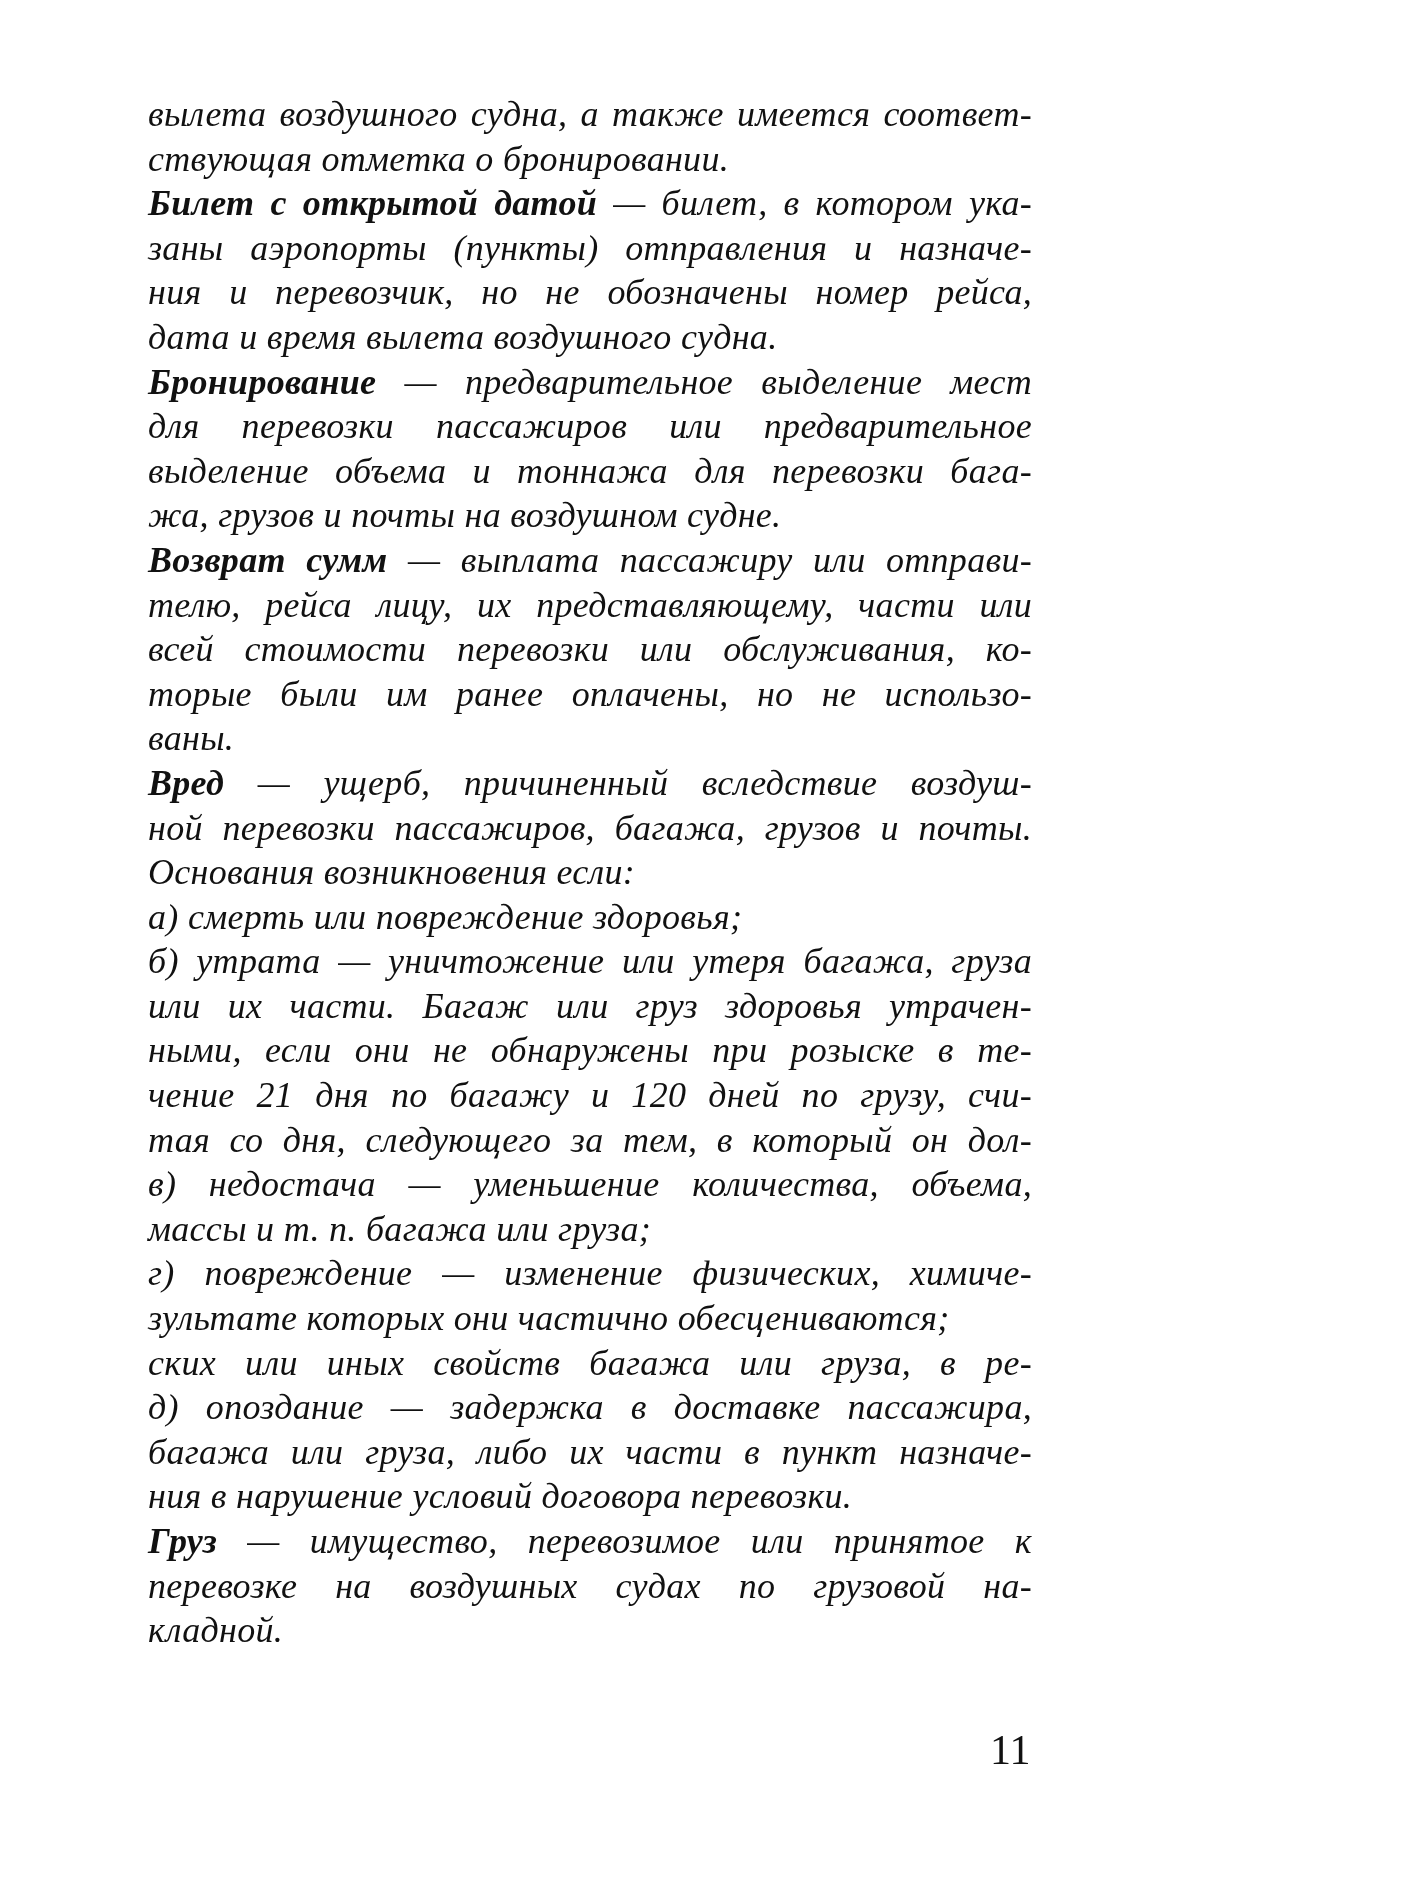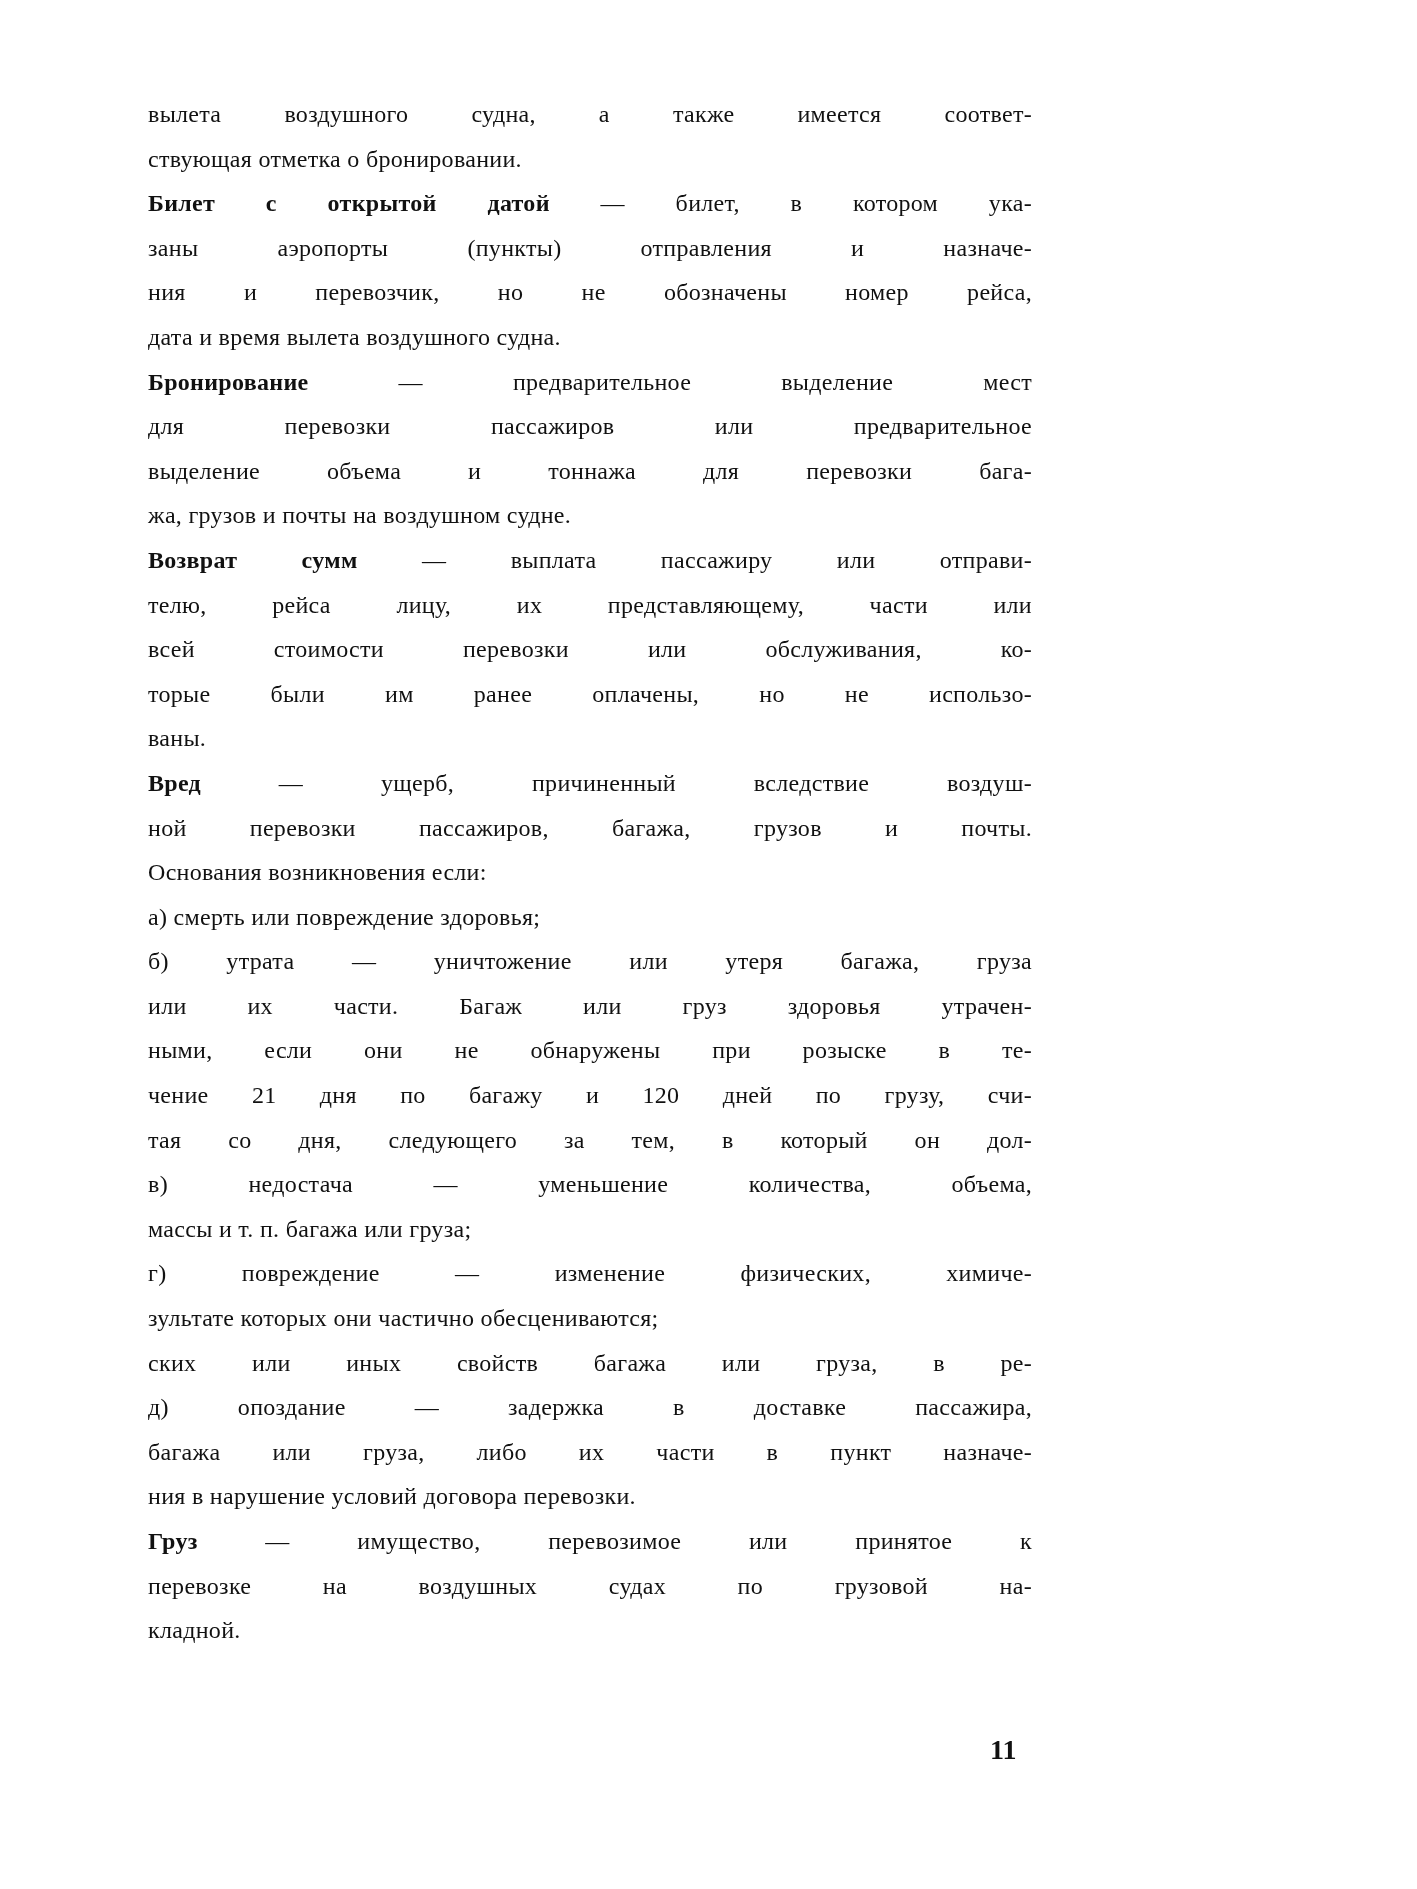--- a/index.html
+++ b/index.html
@@ -13,23 +13,24 @@
       position: relative;
       overflow: hidden;
       color: #111111;
       font-family: "Liberation Serif", "DejaVu Serif", serif;
     }
     .page-text {
       position: absolute;
       left: 148px;
       top: 92px;
       width: 884px;
-      font-size: 24px;
+      font-size: 36px;
       line-height: 44.6px;
       letter-spacing: 0.3px;
+      font-style: italic;
     }
     .para {
       margin: 0;
       text-align: justify;
       text-align-last: left;
       hyphens: manual;
     }
     .line {
       display: block;
       white-space: nowrap;
@@ -39,22 +40,22 @@
     .line.last {
       text-align-last: left;
     }
     .term {
       font-weight: bold;
     }
     .page-number {
       position: absolute;
       left: 990px;
       top: 1730px;
-      font-size: 28px;
-      font-weight: bold;
+      font-size: 42px;
+      font-weight: normal;
       line-height: 40px;
     }
   </style>
 </head>
 <body>
 
 <div class="page-text">
 
   <p class="para">
     <span class="line">вылета воздушного судна, а также имеется соответ-</span>

